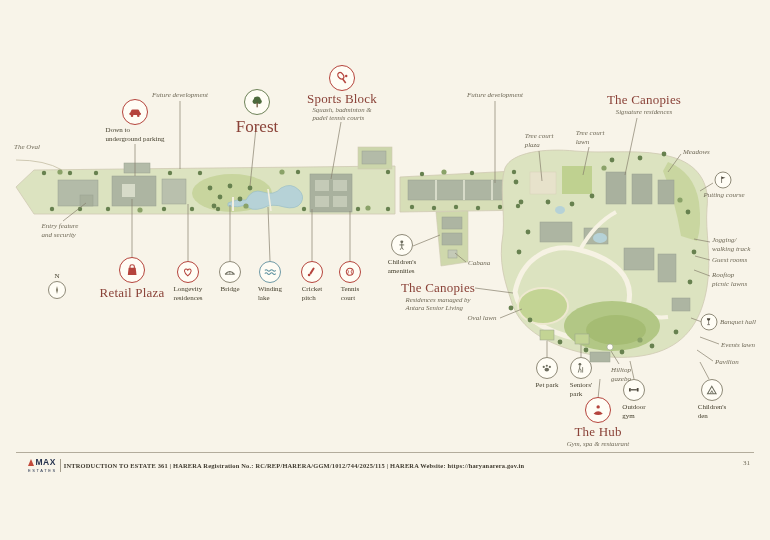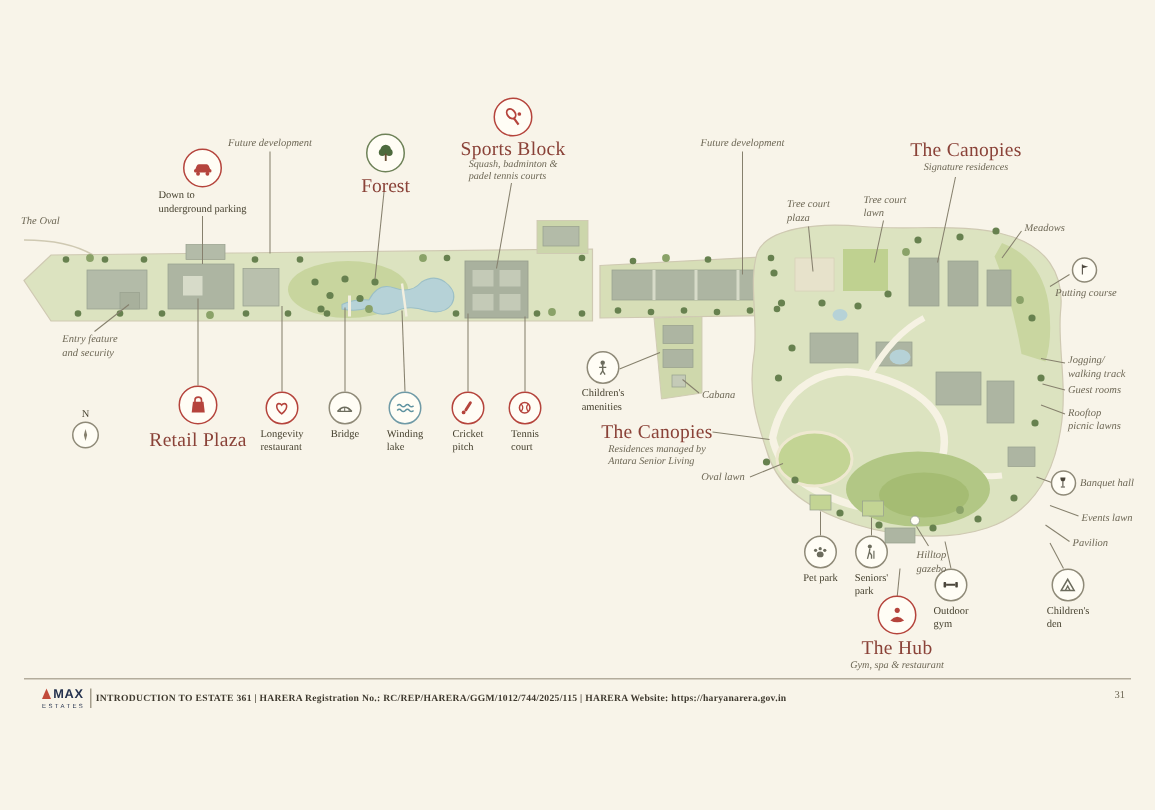--- a/index.html
+++ b/index.html
@@ -4,21 +4,21 @@
 <style>
   html,body{margin:0;padding:0;background:#e8e4d8;}
   .slide{position:relative;width:770px;height:540px;background:#f8f4e9;overflow:hidden;
          font-family:"Liberation Serif",serif;}
   .map{position:absolute;left:0;top:0;width:770px;height:540px;}
   .lbl{position:absolute;line-height:1.25;color:#46412f;white-space:pre-line;}
   .c{transform:translateX(-50%);text-align:left;}
   .it{font-style:italic;font-size:7px;color:#6f6957;}
   .cap{font-size:7px;color:#46412f;}
   .h1{font-size:13px;color:#8a4238;white-space:nowrap;letter-spacing:0.2px;}
-  .h2{font-size:13px;color:#8a4238;white-space:nowrap;}
+  .h2{font-size:17px;color:#8a4238;white-space:nowrap;}
   .sub{font-style:italic;font-size:6.8px;color:#6f6957;}
   .badge{position:absolute;transform:translate(-50%,-50%);background:#fffdf5;border-radius:50%;
          display:flex;align-items:center;justify-content:center;}
   .badge svg{width:68%;height:68%;}
   .lg{width:24px;height:24px;}
   .md{width:20px;height:20px;}
   .sm{width:15px;height:15px;}
   .b-red{border:1px solid #b5443c;}
   .b-grey{border:1px solid #8f8a78;}
   .b-green{border:1px solid #6e8258;}
@@ -365,21 +365,21 @@
     <div class="compass-n">N</div>
     <div class="compass-circle">
       <svg viewBox="0 0 12 12" width="10" height="10">
           <path d="M6 1.2 L7.3 6 L6 10.8 L4.7 6 Z" fill="#86806d"></path>
         </svg>
     </div>
   </div>
 
   <div class="lbl h1 c" style="left:132px;top:285px">Retail Plaza</div>
   <div class="lbl cap c" style="left:188px;top:285px">Longevity
-restaurant</div>
+residences</div>
   <div class="lbl cap c" style="left:230px;top:285px">Bridge</div>
   <div class="lbl cap c" style="left:270px;top:285px">Winding
 lake</div>
   <div class="lbl cap c" style="left:312px;top:285px">Cricket
 pitch</div>
   <div class="lbl cap c" style="left:350px;top:285px">Tennis
 court</div>
   <div class="lbl cap c" style="left:402px;top:258px">Children's
 amenities</div>
   <div class="lbl it" style="left:468px;top:259px">Cabana</div>

